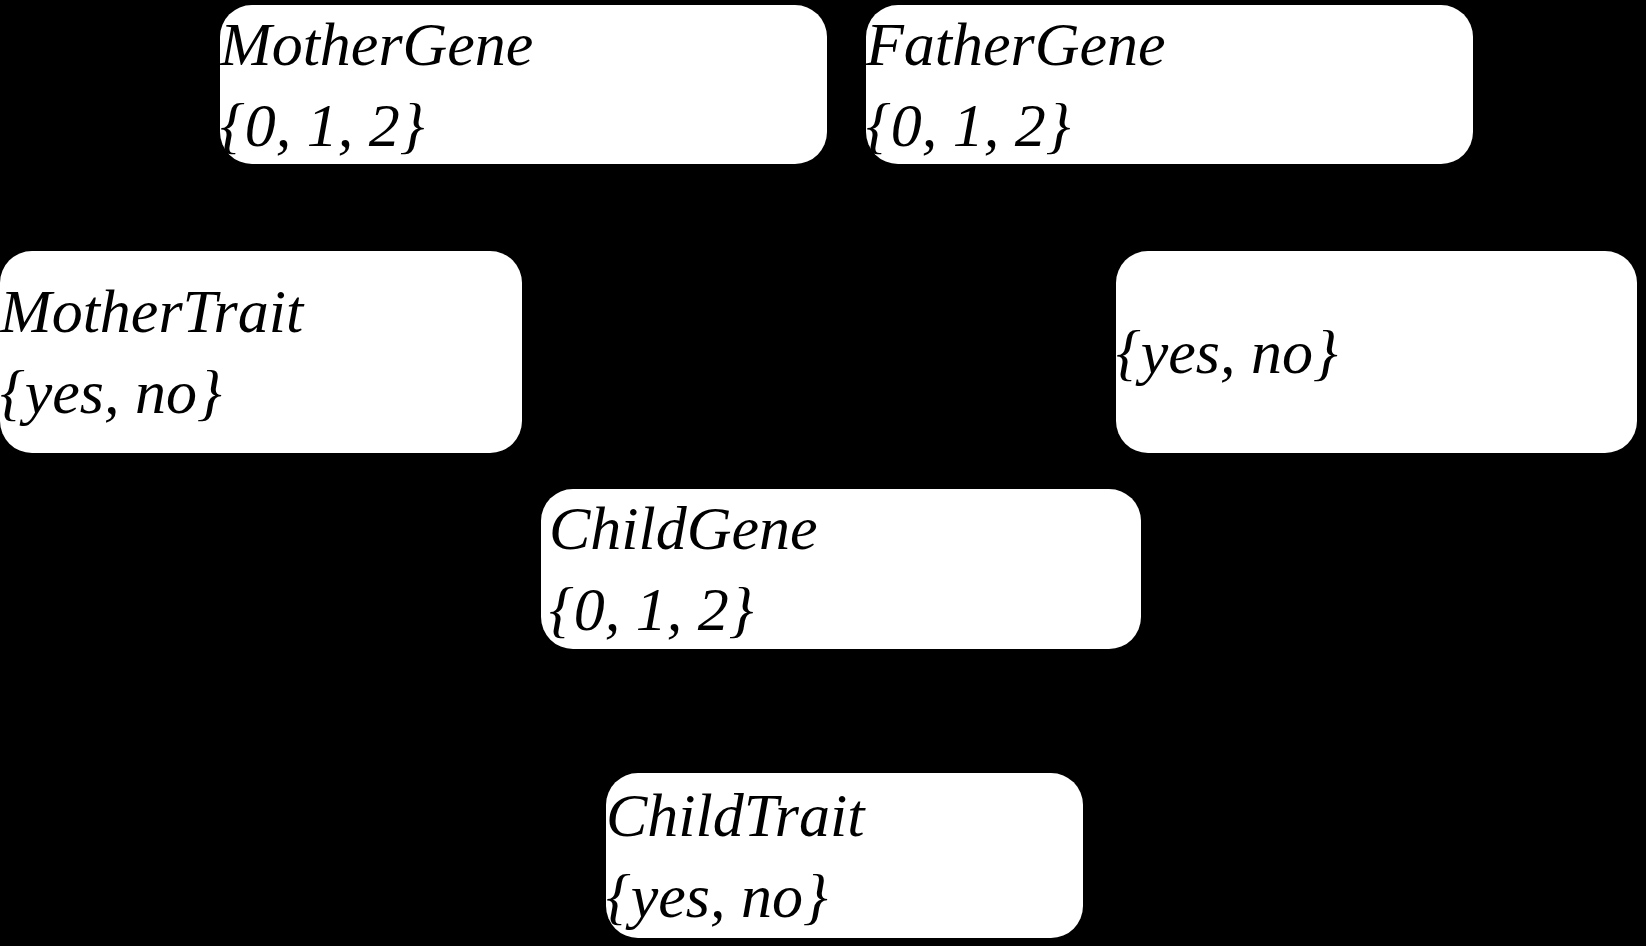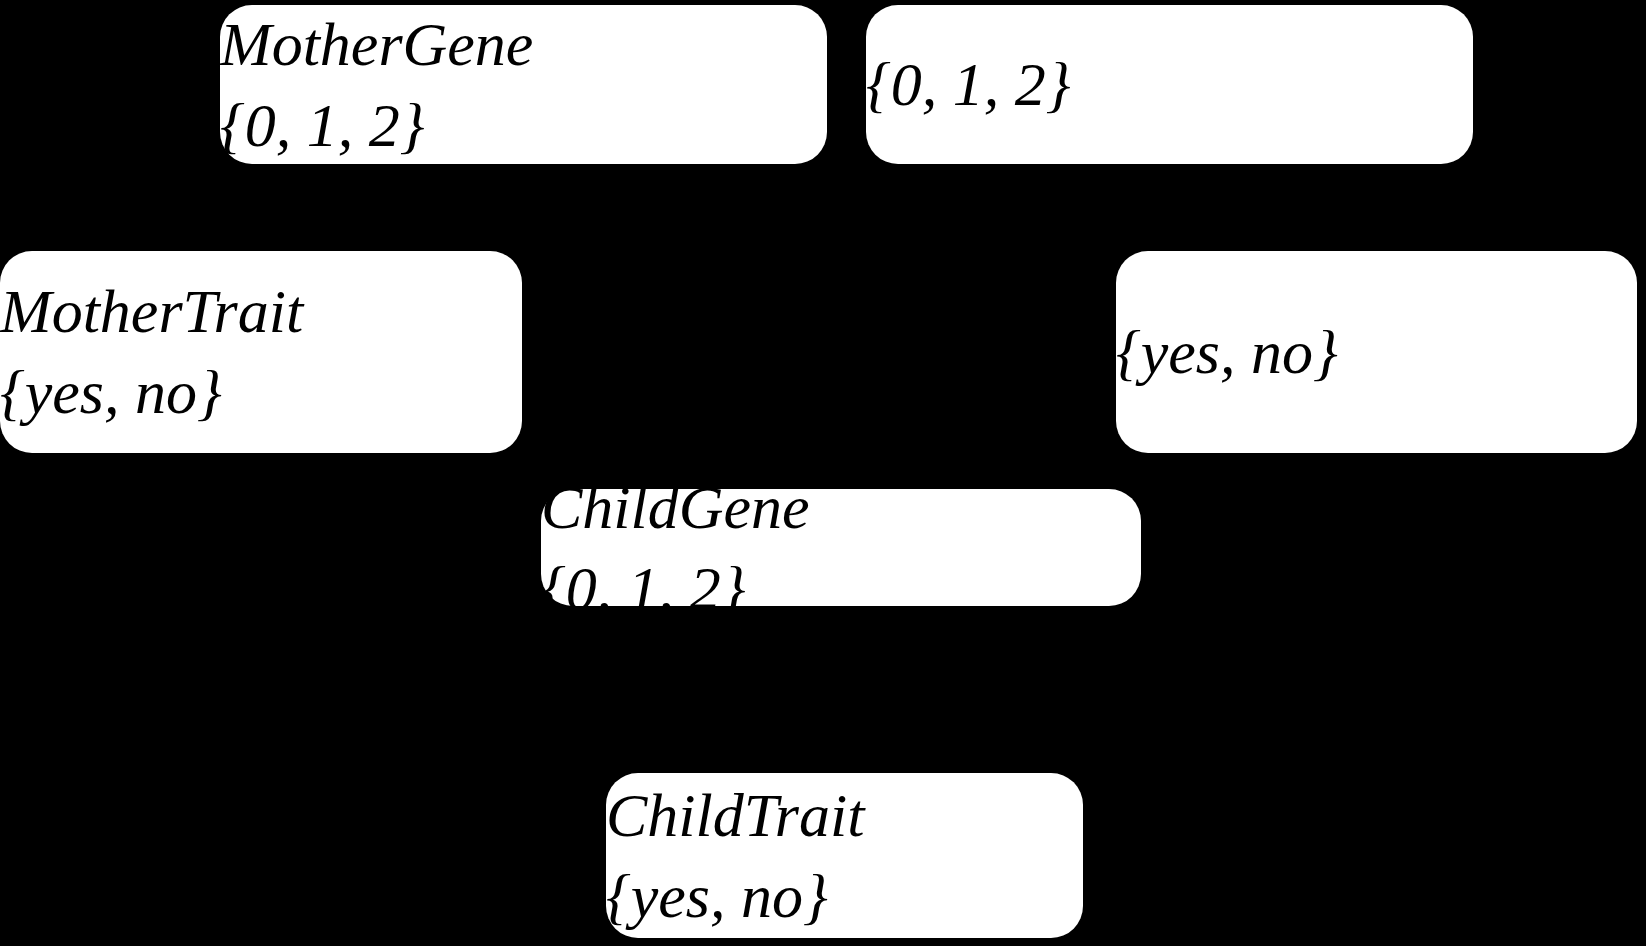--- a/index.html
+++ b/index.html
@@ -36,35 +36,36 @@
   .node .node-domain {
     white-space: nowrap;
   }
   
   .n-mother-gene  { left: 220px;  top: 5px;   width: 607px; height: 159px; }
   .n-father-gene  { left: 866px;  top: 5px;   width: 607px; height: 159px; }
   
   .n-mother-trait { left: 0;    top: 251px; width: 522px; height: 202px; }
   .n-father-trait { left: 1116px; top: 251px; width: 521px; height: 202px; }
   
-  .n-child-gene   { left: 541px;  top: 489px; width: 600px; height: 117px; }
+  .n-child-gene   { left: 541px;  top: 489px; width: 600px; height: 160px; padding-left: 8px; }
   
   .n-child-trait  { left: 606px;  top: 773px; width: 477px; height: 165px; }
 </style>
 </head>
 <body>
 
 <div class="canvas">
 
   <div class="node n-mother-gene">
     <div class="node-label">MotherGene</div>
     <div class="node-domain">{0, 1, 2}</div>
   </div>
 
   <div class="node n-father-gene">
+    <div class="node-label">FatherGene</div>
     <div class="node-domain">{0, 1, 2}</div>
   </div>
 
   <div class="node n-mother-trait">
     <div class="node-label">MotherTrait</div>
     <div class="node-domain">{yes, no}</div>
   </div>
 
   <div class="node n-father-trait">
     <div class="node-domain">{yes, no}</div>

